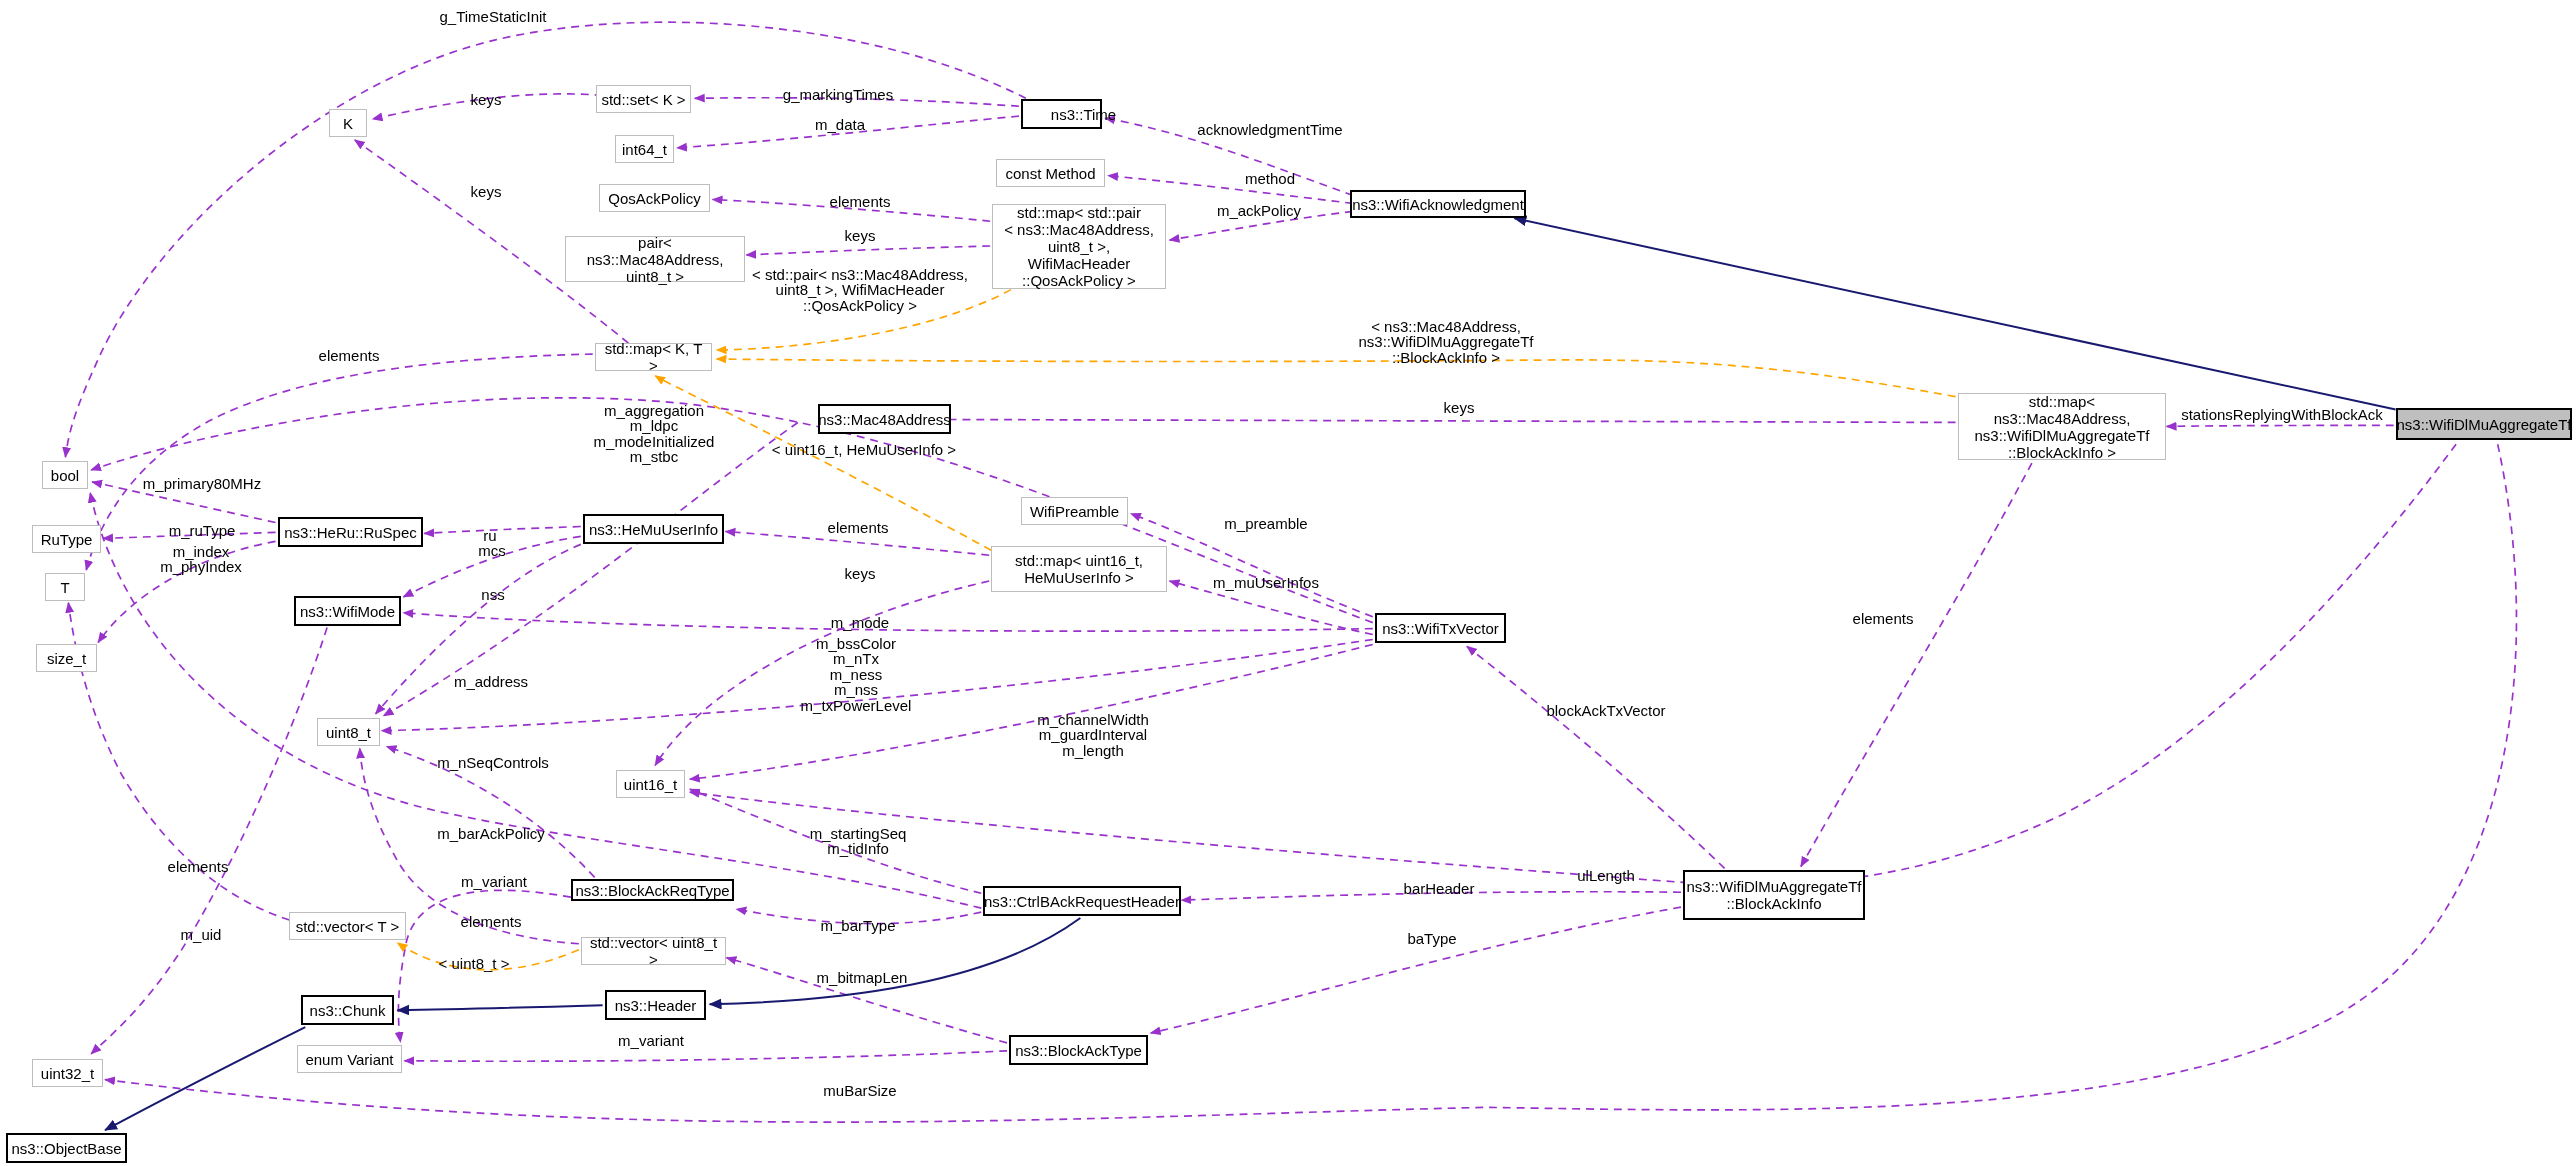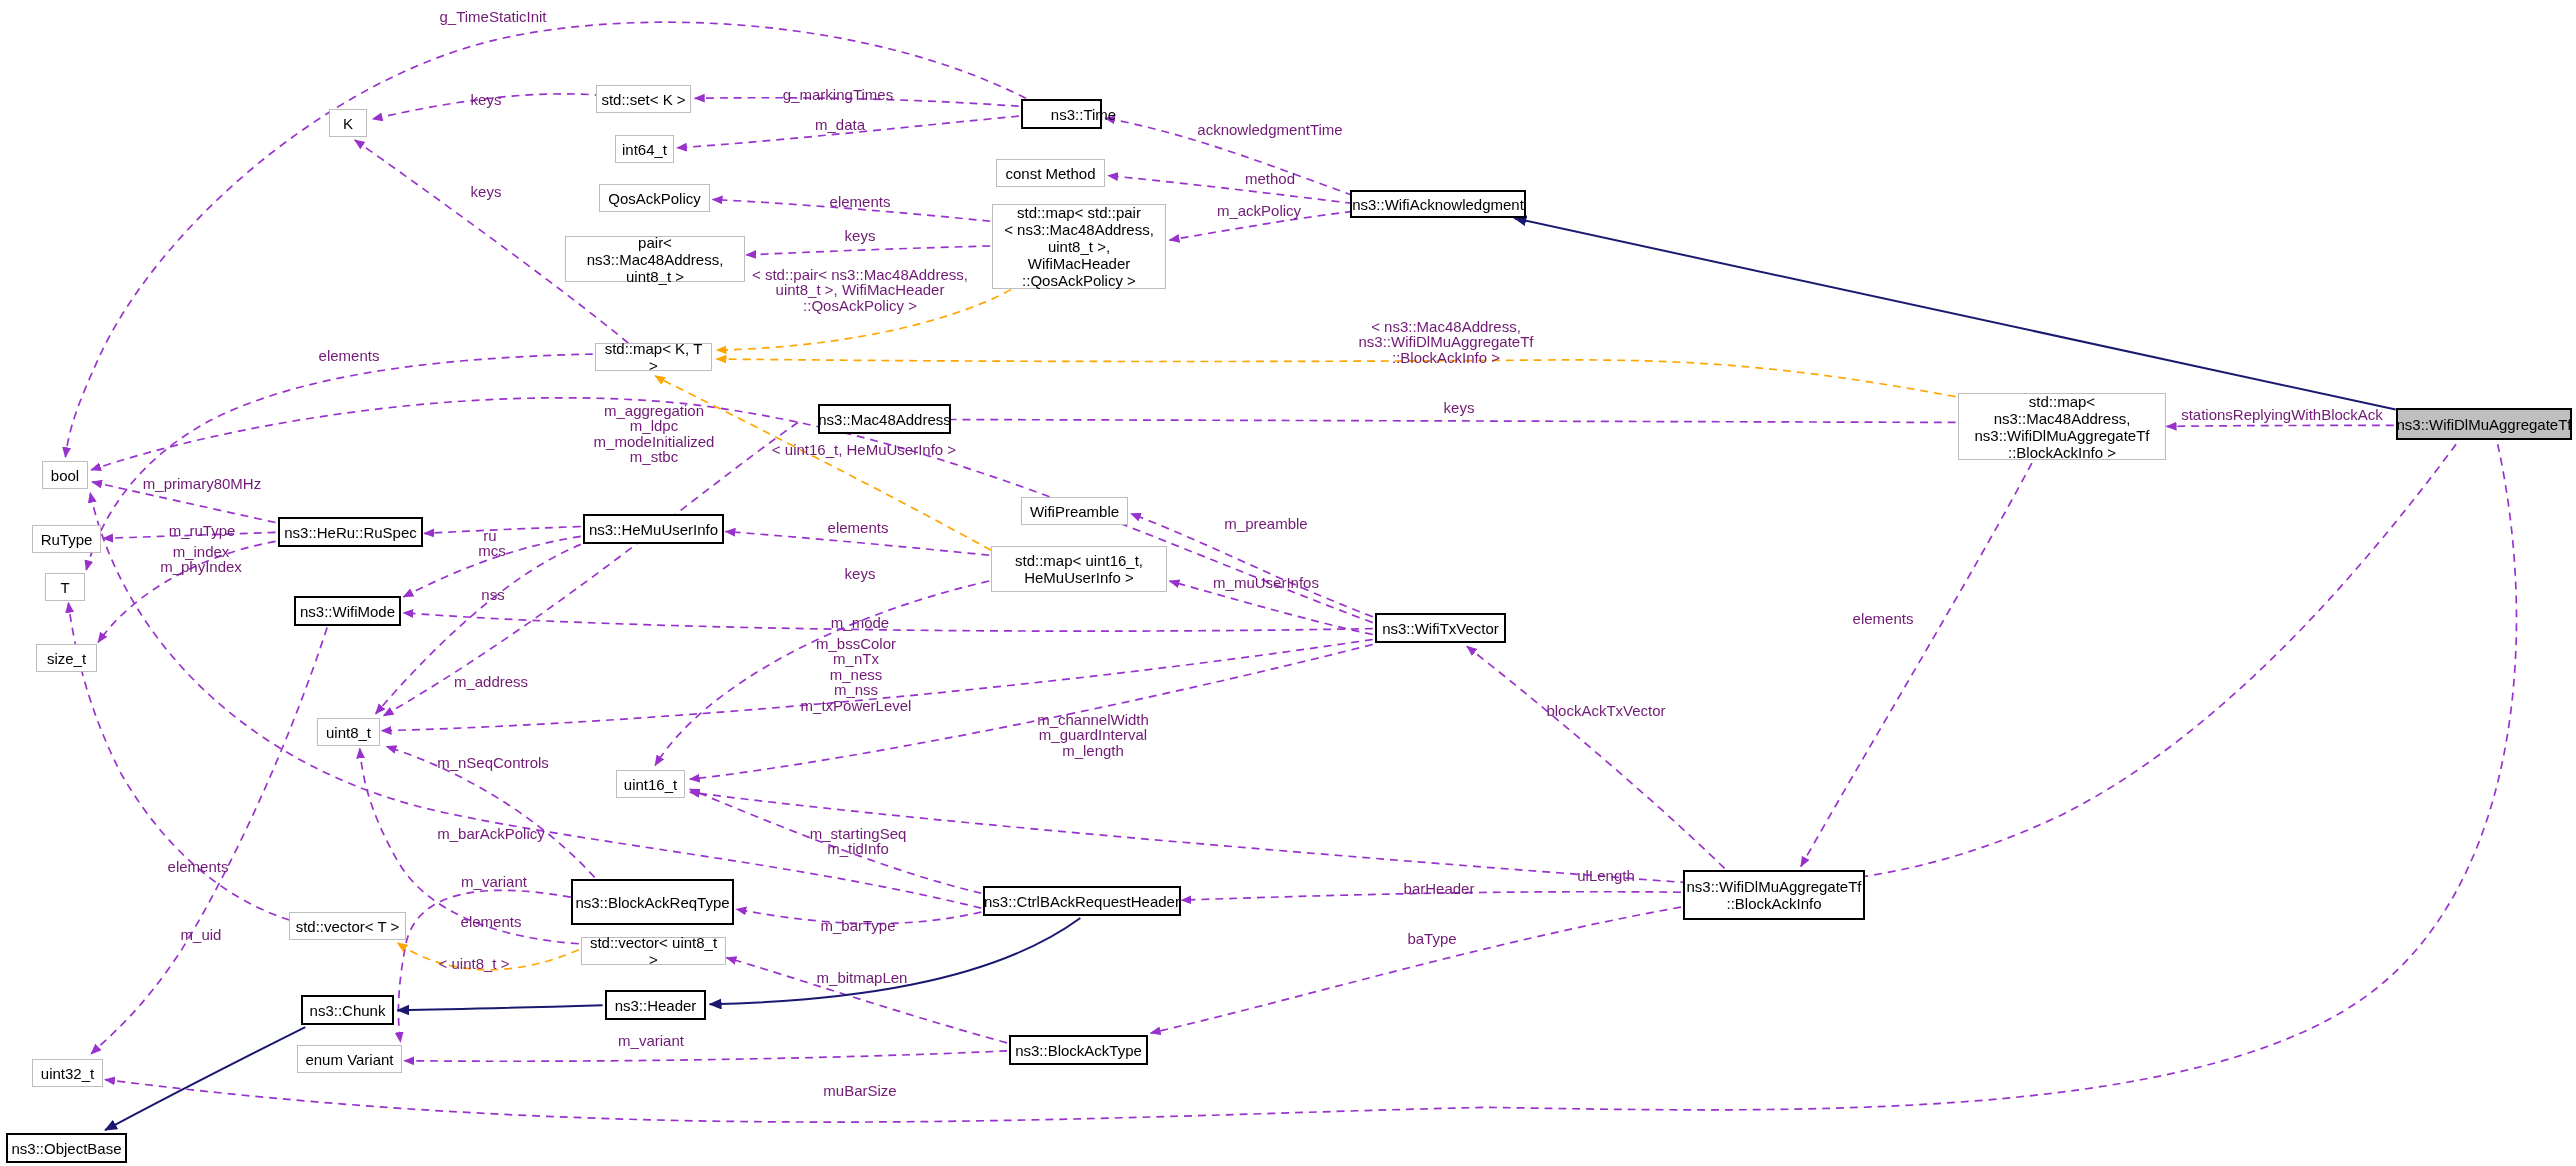--- a/index.html
+++ b/index.html
@@ -9,21 +9,21 @@
   .edge{fill:none;stroke-width:1.7px;}
   .edge.p{stroke:#9932cc;stroke-dasharray:8 6;}
   .edge.o{stroke:#ffa500;stroke-dasharray:8 6;}
   .edge.b{stroke:#191970;stroke-width:2px;}
   .node{position:absolute;display:flex;align-items:center;justify-content:center;
         background:#ffffff;border:1px solid #bdbdbd;color:#000;
         font-size:15px;line-height:17px;text-align:center;white-space:pre-line;
         padding:1px 4px;box-sizing:border-box;z-index:2;}
   .node.class{border:2px solid #000000;}
   .node.focus{border:2px solid #000000;background:#bfbfbf;}
-  .elabel{position:absolute;transform:translate(-50%,-50%);color:#701a75;
+  .elabel{position:absolute;transform:translate(-50%,-50%);color:#000000;
           font-size:15px;line-height:15.4px;white-space:pre;text-align:center;z-index:3;}
 </style>
 </head>
 <body>
 
 <div id="canvas">
 
   <svg id="edges" viewBox="0 0 2599 1177">
     <defs>
       <marker id="ap" markerWidth="12" markerHeight="10" refX="10" refY="4.5" orient="auto" markerUnits="userSpaceOnUse">
@@ -121,21 +121,21 @@
   <div class="node" style="left:1021px;top:497px;width:107px;height:28px;">WifiPreamble</div>
   <div class="node" style="left:991px;top:546px;width:176px;height:46px;">std::map&lt; uint16_t,
 HeMuUserInfo &gt;</div>
   <div class="node class" style="left:294px;top:596px;width:107px;height:30px;">ns3::WifiMode</div>
   <div class="node class" style="left:1375px;top:613px;width:131px;height:30px;">ns3::WifiTxVector</div>
   <div class="node" style="left:317px;top:718px;width:63px;height:28px;">uint8_t</div>
   <div class="node" style="left:616px;top:770px;width:69px;height:28px;">uint16_t</div>
   <div class="node class" style="left:1683px;top:870px;width:182px;height:50px;">ns3::WifiDlMuAggregateTf
 ::BlockAckInfo</div>
   <div class="node" style="left:289px;top:912px;width:117px;height:28px;">std::vector&lt; T &gt;</div>
-  <div class="node class" style="left:571px;top:879px;width:163px;height:46px;">ns3::BlockAckReqType</div>
+  <div class="node class" style="left:571px;top:879px;width:163px;height:22px;">ns3::BlockAckReqType</div>
   <div class="node class" style="left:983px;top:886px;width:198px;height:30px;">ns3::CtrlBAckRequestHeader</div>
   <div class="node" style="left:581px;top:937px;width:145px;height:28px;">std::vector&lt; uint8_t &gt;</div>
   <div class="node class" style="left:301px;top:995px;width:93px;height:30px;">ns3::Chunk</div>
   <div class="node class" style="left:605px;top:990px;width:101px;height:30px;">ns3::Header</div>
   <div class="node class" style="left:1009px;top:1035px;width:139px;height:30px;">ns3::BlockAckType</div>
   <div class="node" style="left:297px;top:1045px;width:105px;height:28px;">enum Variant</div>
   <div class="node" style="left:32px;top:1059px;width:71px;height:28px;">uint32_t</div>
   <div class="node class" style="left:6px;top:1133px;width:121px;height:30px;">ns3::ObjectBase</div>
 
   <span class="elabel" style="left:493px;top:17px;">g_TimeStaticInit</span>

